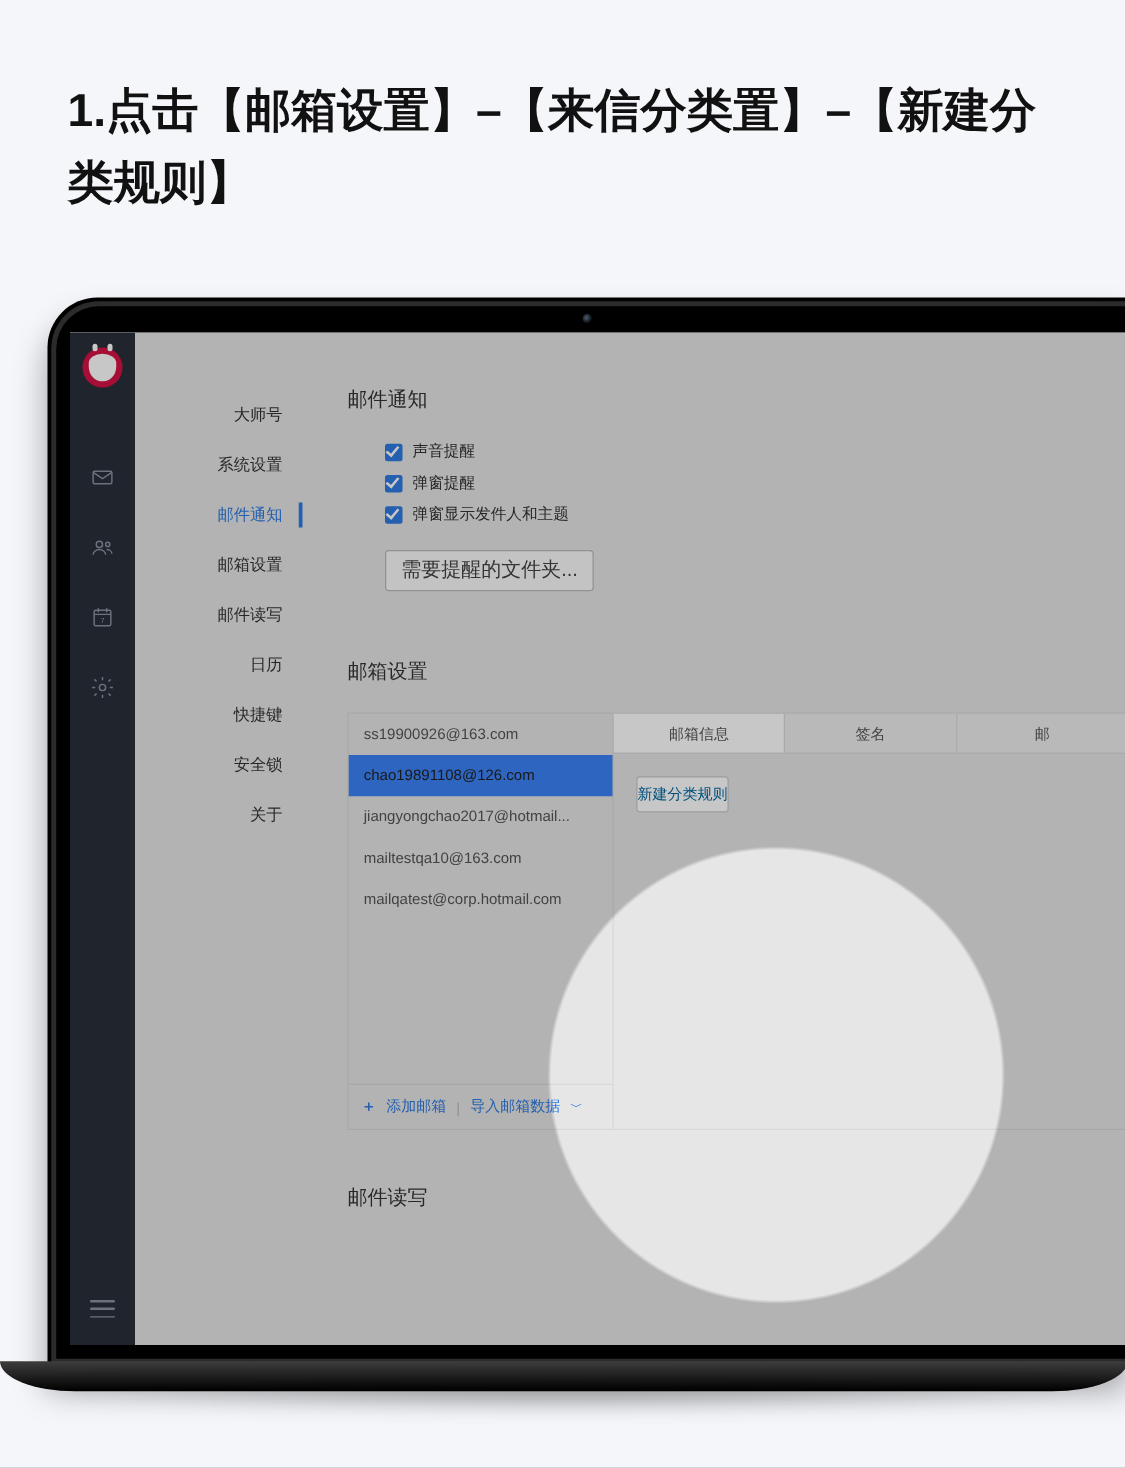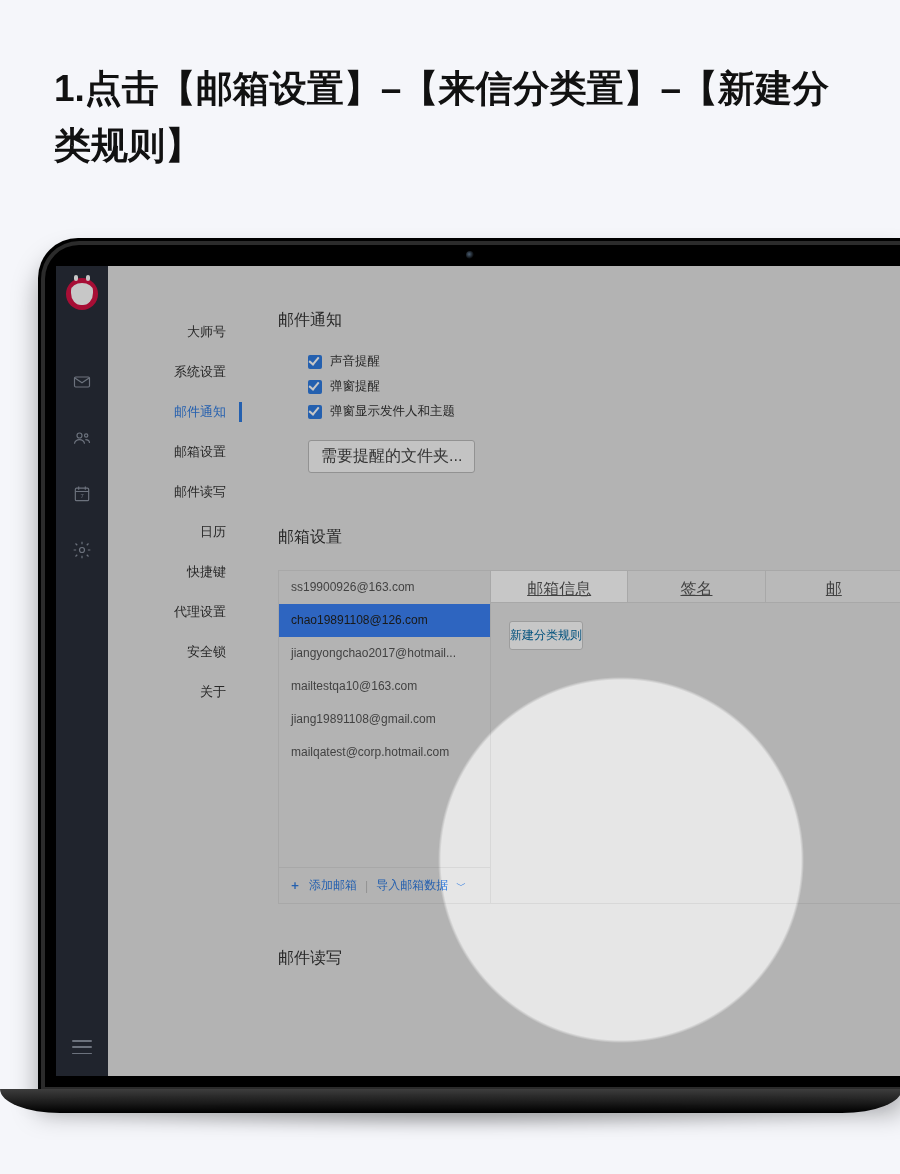--- a/index.html
+++ b/index.html
@@ -232,26 +232,25 @@
 
   .mailbox-right { flex:1; }
   .tabs {
     display:flex;
     border-bottom:1px solid #d8d8d8;
     height:32px;
   }
   .tabs .tab {
     flex-basis: 140px; flex-grow:0;
     text-align:center;
-    font-size:16px;
+    font-size:12px;
     padding-top:8px;
     color:#555;
     border-right:1px solid #d8d8d8;
     background:#eee;
-    text-decoration:underline;
   }
   .tabs .tab:first-child{background:#fff;}
   .right-body{
     padding:18px;
   }
   .btn-new-rule{
     display:inline-block;
     padding:5px 0;
     border:1px solid #c9c9c9;
     border-radius:3px;
@@ -323,21 +322,20 @@
     </div>
 
     <div class="settings-nav">
       <div class="item">大师号</div>
       <div class="item">系统设置</div>
       <div class="item active">邮件通知</div>
       <div class="item">邮箱设置</div>
       <div class="item">邮件读写</div>
       <div class="item">日历</div>
       <div class="item">快捷键</div>
-      <div class="item">代理设置</div>
       <div class="item">安全锁</div>
       <div class="item">关于</div>
     </div>
 
     <div class="content">
       <div class="section-title">邮件通知</div>
       <div class="checkbox-row">
           <span class="cb"></span>
           <span>声音提醒</span>
         </div>
@@ -353,21 +351,20 @@
 
       <div class="section-2">
         <div class="section-title">邮箱设置</div>
 
         <div class="mailbox-panel">
           <div class="email-list">
             <div class="row">ss19900926@163.com</div>
             <div class="row sel">chao19891108@126.com</div>
             <div class="row">jiangyongchao2017@hotmail...</div>
             <div class="row">mailtestqa10@163.com</div>
-            <div class="row">jiang19891108@gmail.com</div>
             <div class="row">mailqatest@corp.hotmail.com</div>
             <div class="filler"></div>
             <div class="footer">
               <span class="plus">＋</span>
               <span>添加邮箱</span>
               <span class="divider">|</span>
               <span>导入邮箱数据</span>
               <span class="caret">﹀</span>
             </div>
           </div>

